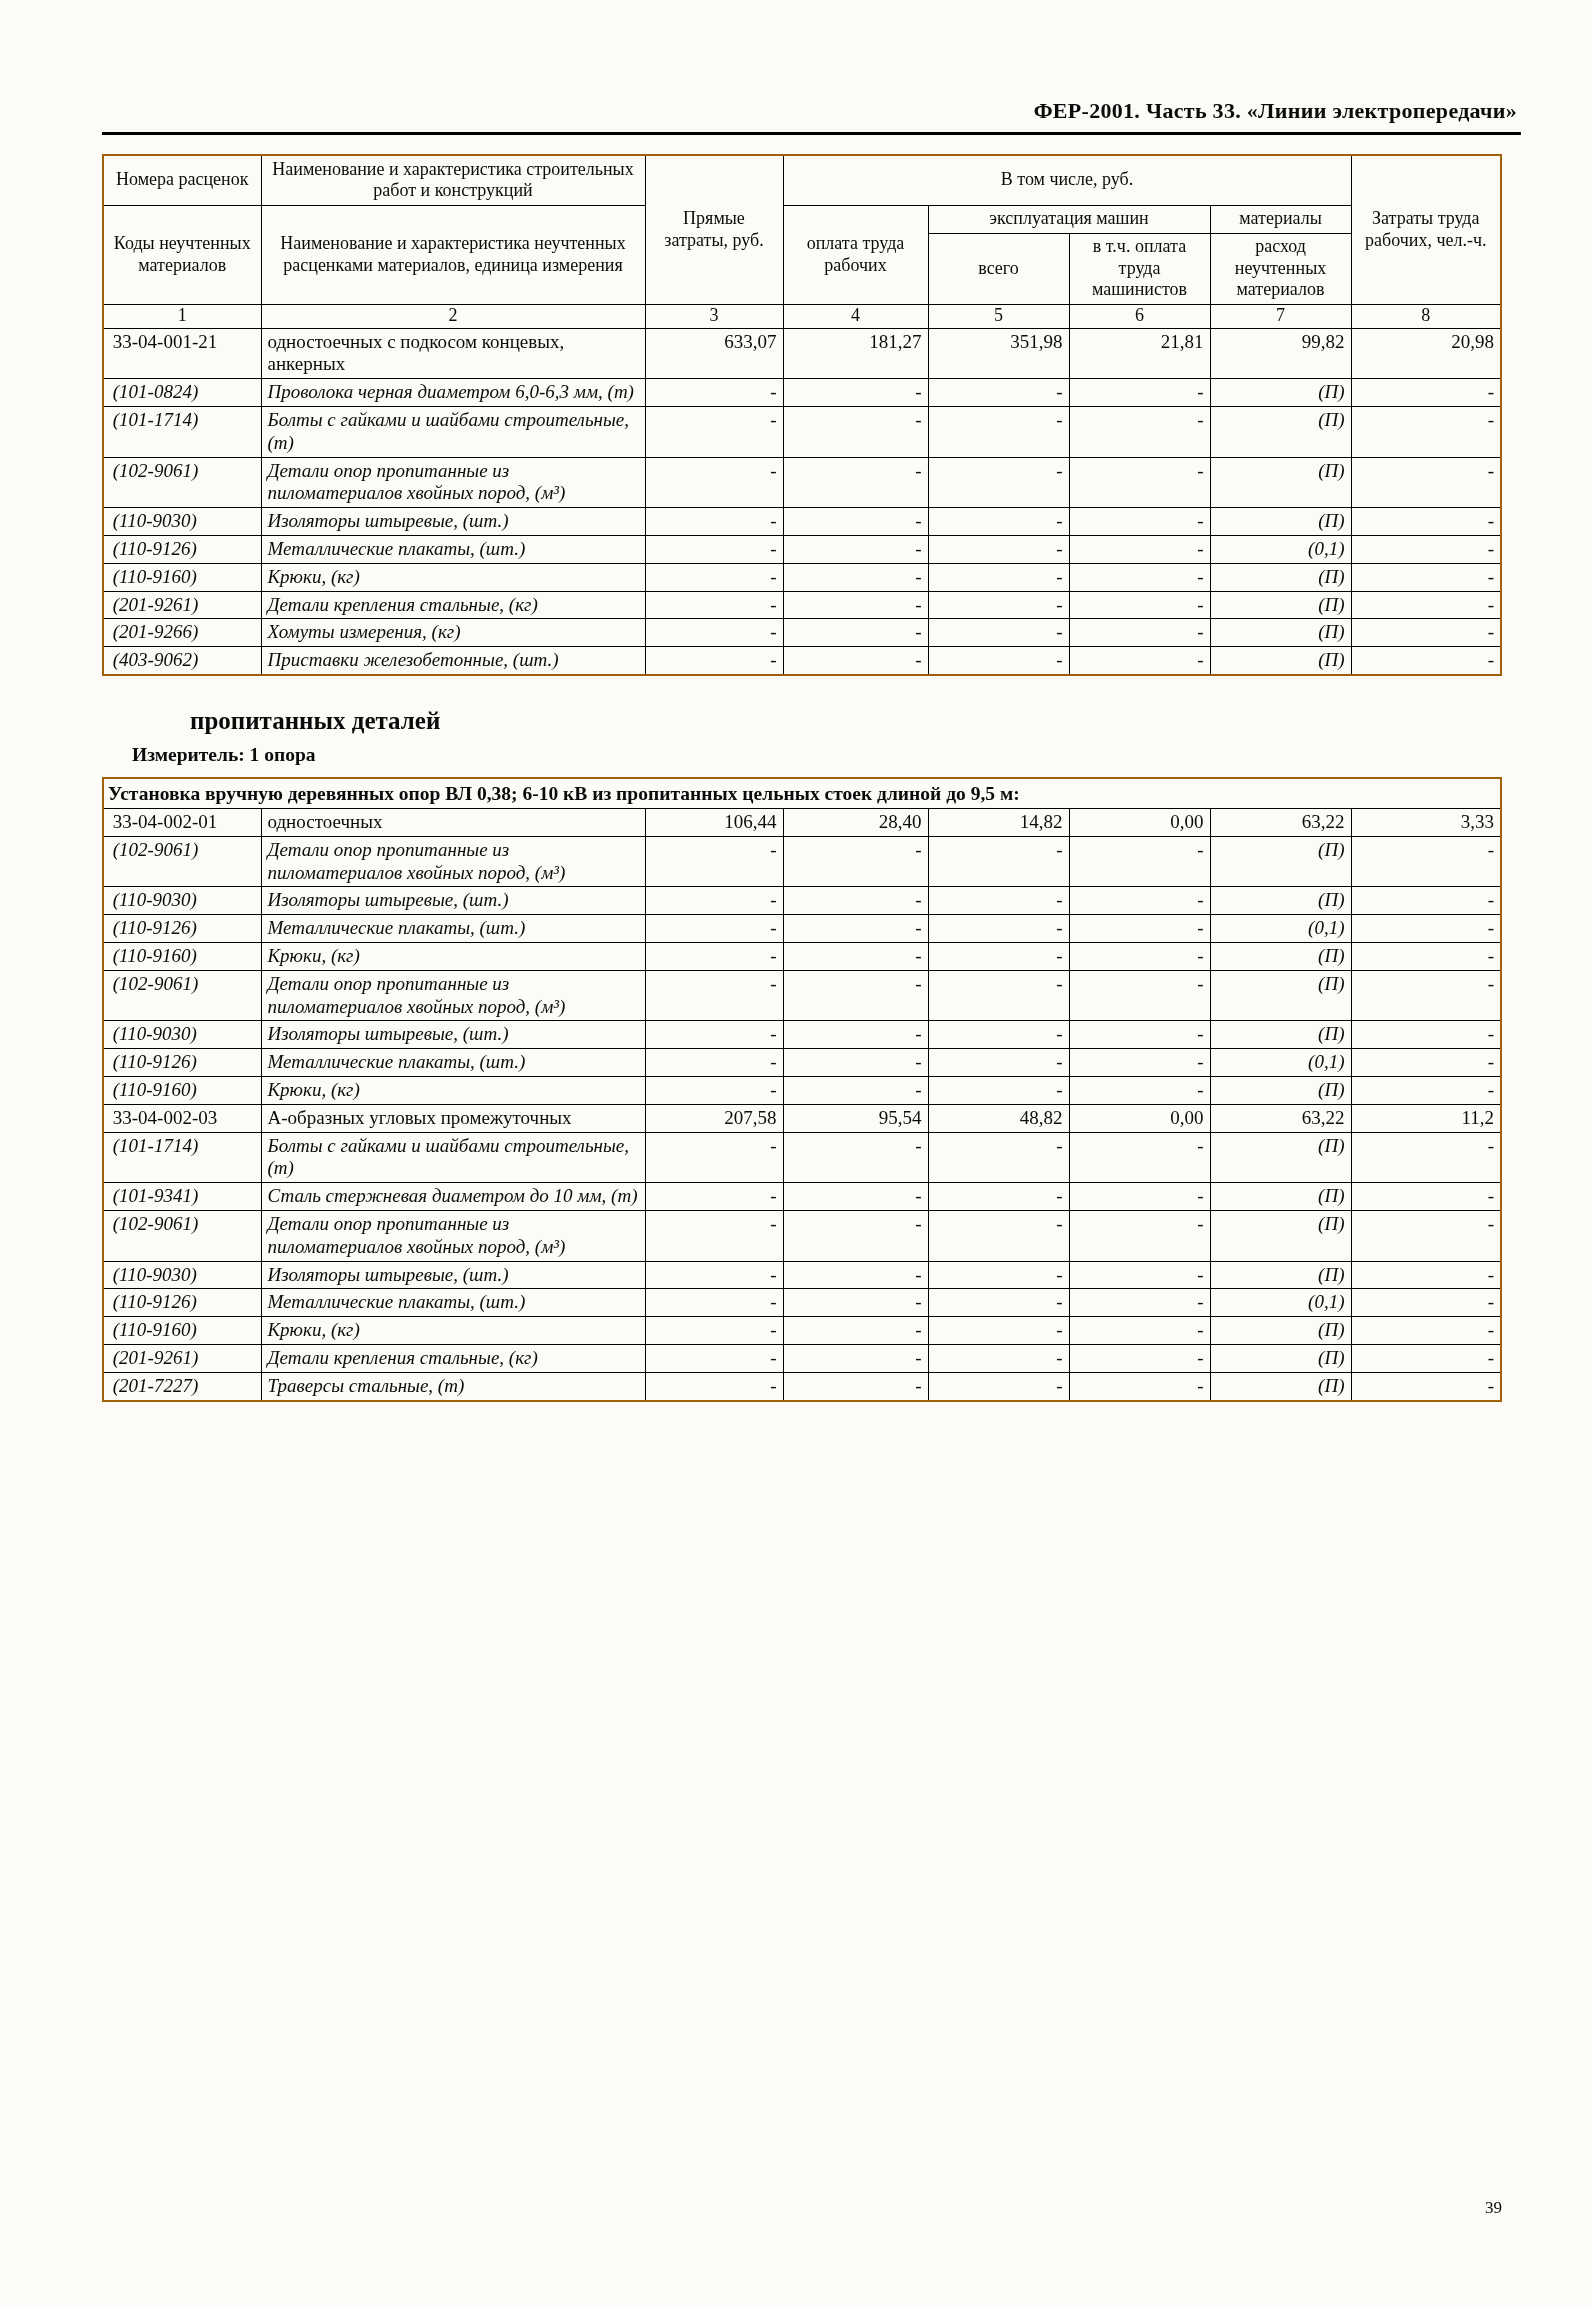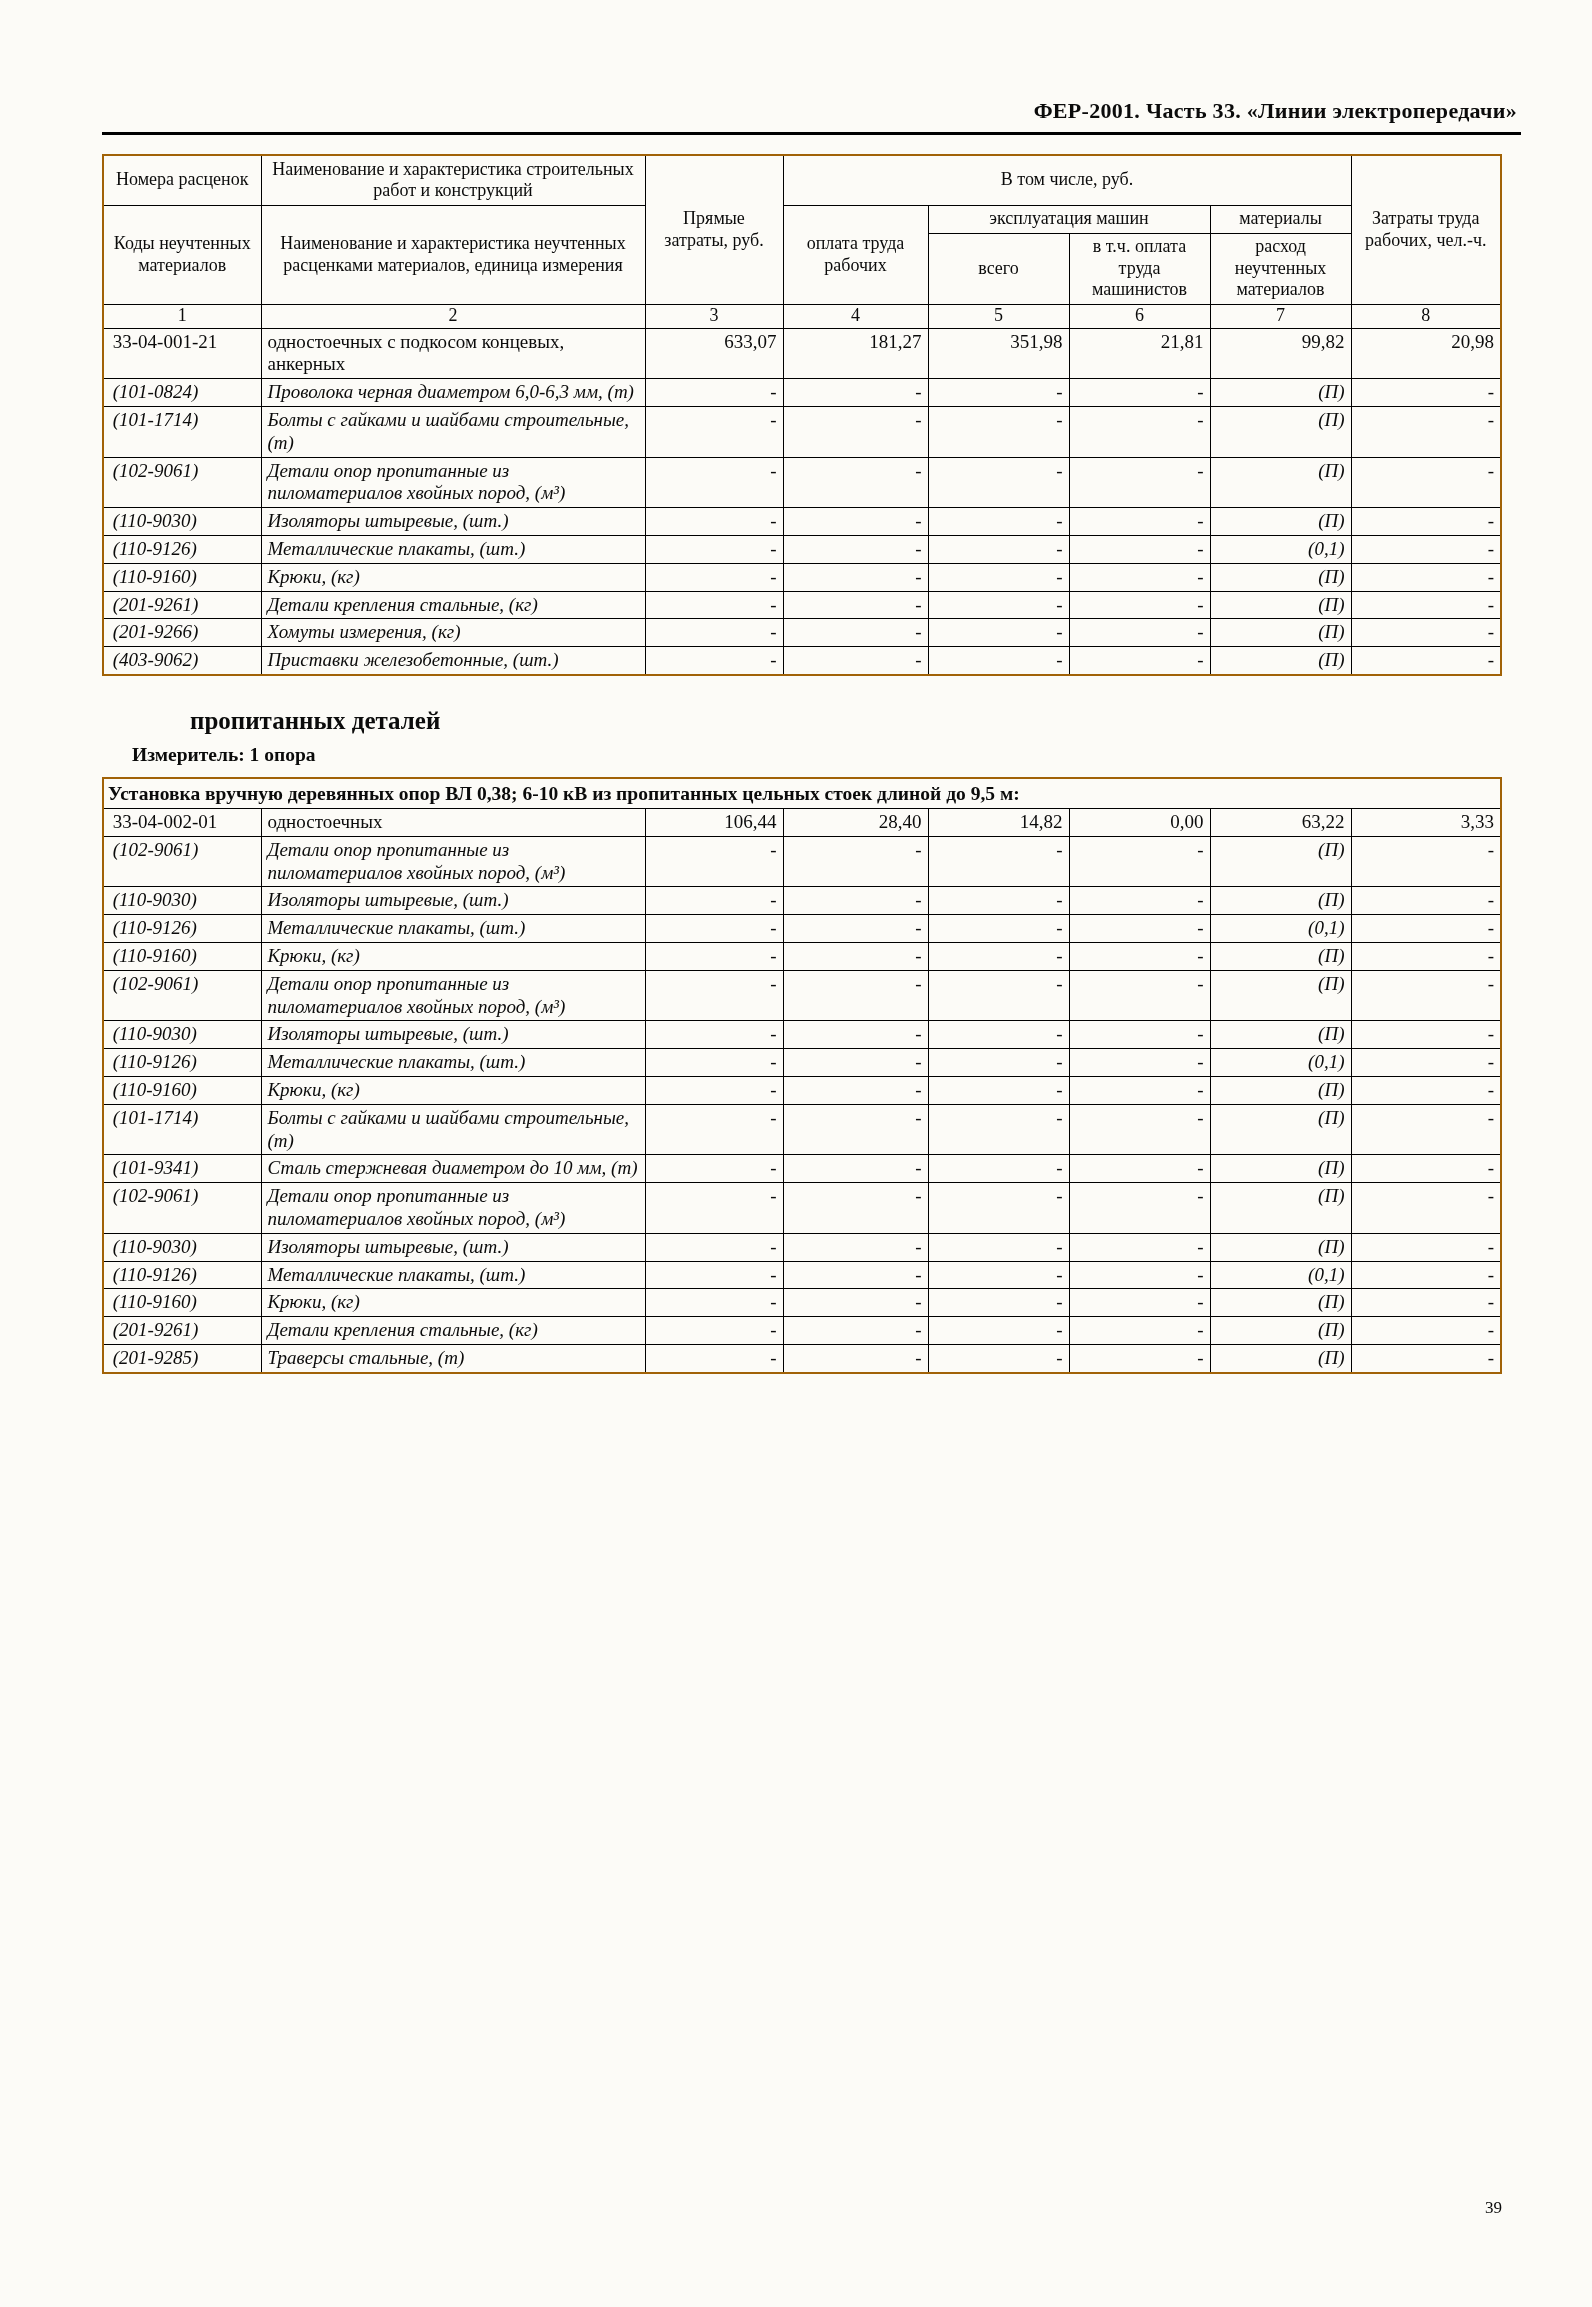--- a/index.html
+++ b/index.html
@@ -363,20 +363,30 @@
         <tr class="row-material">
           <td class="c-code">(110-9160)</td>
           <td class="c-name">Крюки, (кг)</td>
           <td class="c-val">-</td>
           <td class="c-val">-</td>
           <td class="c-val">-</td>
           <td class="c-val">-</td>
           <td class="c-val">(П)</td>
           <td class="c-val">-</td>
         </tr>
+        <tr class="row-main">
+          <td class="c-code">33-04-002-03</td>
+          <td class="c-name">А-образных угловых промежуточных</td>
+          <td class="c-val">207,58</td>
+          <td class="c-val">95,54</td>
+          <td class="c-val">48,82</td>
+          <td class="c-val">0,00</td>
+          <td class="c-val">63,22</td>
+          <td class="c-val">11,2</td>
+        </tr>
         <tr class="row-material">
           <td class="c-code">(101-1714)</td>
           <td class="c-name">Болты с гайками и шайбами строительные, (т)</td>
           <td class="c-val">-</td>
           <td class="c-val">-</td>
           <td class="c-val">-</td>
           <td class="c-val">-</td>
           <td class="c-val">(П)</td>
           <td class="c-val">-</td>
         </tr>
@@ -434,21 +444,21 @@
           <td class="c-code">(201-9261)</td>
           <td class="c-name">Детали крепления стальные, (кг)</td>
           <td class="c-val">-</td>
           <td class="c-val">-</td>
           <td class="c-val">-</td>
           <td class="c-val">-</td>
           <td class="c-val">(П)</td>
           <td class="c-val">-</td>
         </tr>
         <tr class="row-material">
-          <td class="c-code">(201-9285)</td>
+          <td class="c-code">(201-7227)</td>
           <td class="c-name">Траверсы стальные, (т)</td>
           <td class="c-val">-</td>
           <td class="c-val">-</td>
           <td class="c-val">-</td>
           <td class="c-val">-</td>
           <td class="c-val">(П)</td>
           <td class="c-val">-</td>
         </tr>
       </tbody>
   </table>

